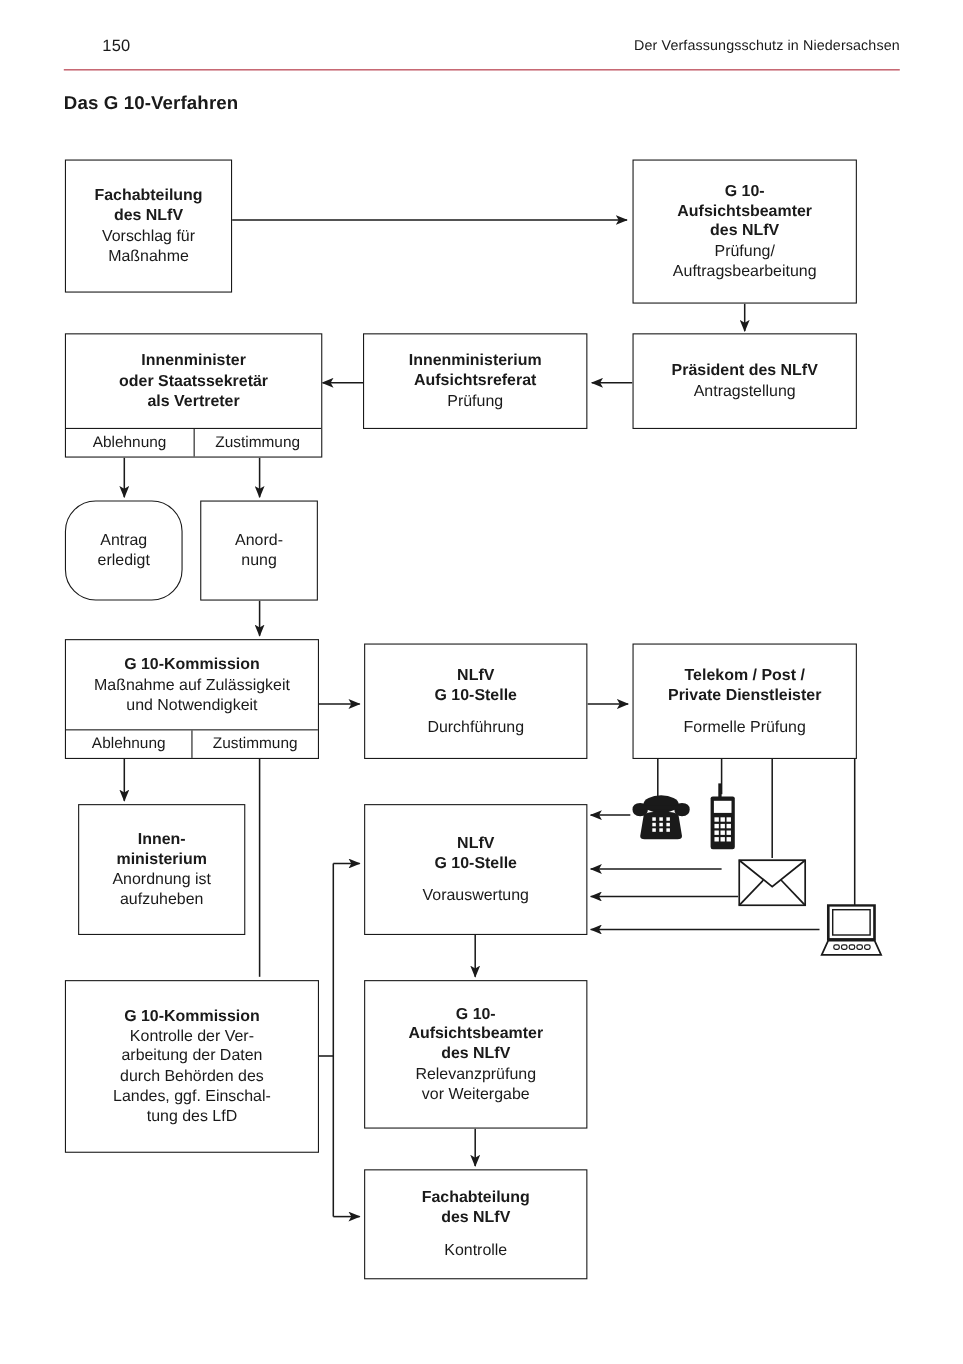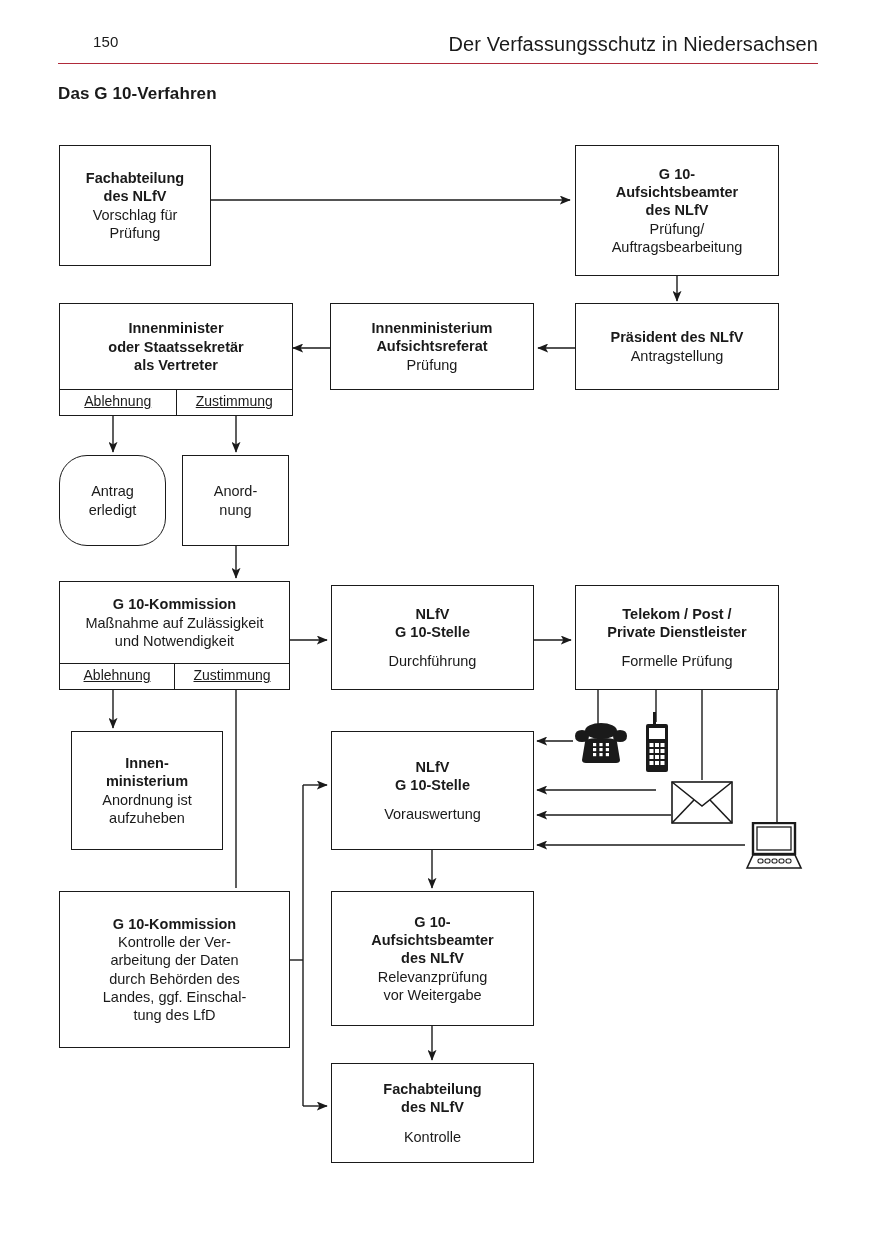--- a/index.html
+++ b/index.html
@@ -27,21 +27,21 @@
     display: flex;
     align-items: flex-start;
     justify-content: space-between;
   }
   #page-header .pg-num {
     font-size: 15px;
     letter-spacing: .2px;
     margin-left: 35px;
   }
   #page-header .pg-run {
-    font-size: 20px;
+    font-size: 13px;
     letter-spacing: .1px;
   }
 
   #doc-title {
     position: absolute;
     left: 58px;
     top: 84px;
     font-size: 17px;
     font-weight: bold;
     letter-spacing: .1px;
@@ -97,21 +97,20 @@
     flex-direction: column;
     align-items: center;
     justify-content: center;
     width: 100%;
   }
   .foot {
     display: flex;
     width: 100%;
     border-top: 1.4px solid #1a1a1a;
     box-sizing: border-box;
-    text-decoration: underline;
   }
   .foot > div {
     flex: 1;
     font-size: 14px;
     padding: 3px 0 4px;
     text-align: center;
   }
   .foot > div + div { border-left: 1.4px solid #1a1a1a; }
 
   
@@ -181,21 +180,21 @@
       <path d="M303,785 L327,785" marker-end="url(#ah)"></path>
       <path d="M303,960 L303,1106"></path>
       <path d="M303,1106 L327,1106" marker-end="url(#ah)"></path>
     </g>
   </svg>
 
   <div class="node" style="left:59px; top:145px; width:152px; height:121px;">
     <div class="hd">Fachabteilung
 des NLfV</div>
     <div class="sub">Vorschlag für
-Prüfung</div>
+Maßnahme</div>
   </div>
 
   <div class="node" style="left:575px; top:145px; width:204px; height:131px;">
     <div class="hd">G 10-
 Aufsichtsbeamter
 des NLfV</div>
     <div class="sub">Prüfung/
 Auftragsbearbeitung</div>
   </div>
 

